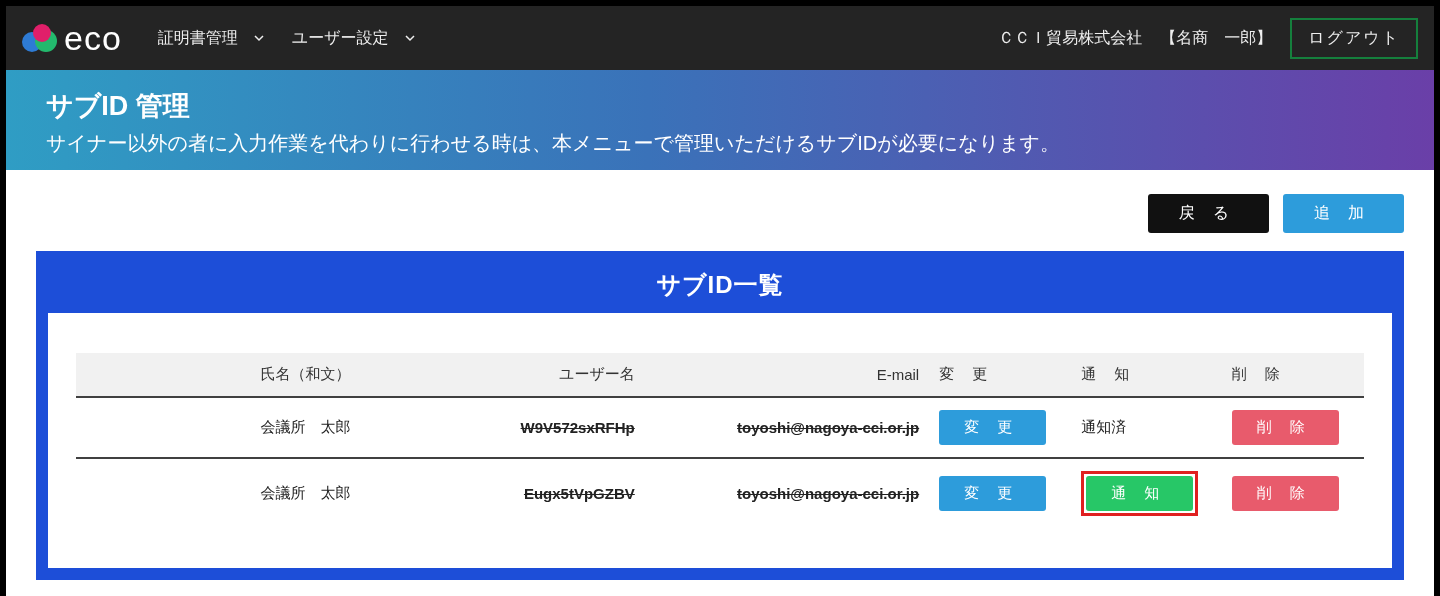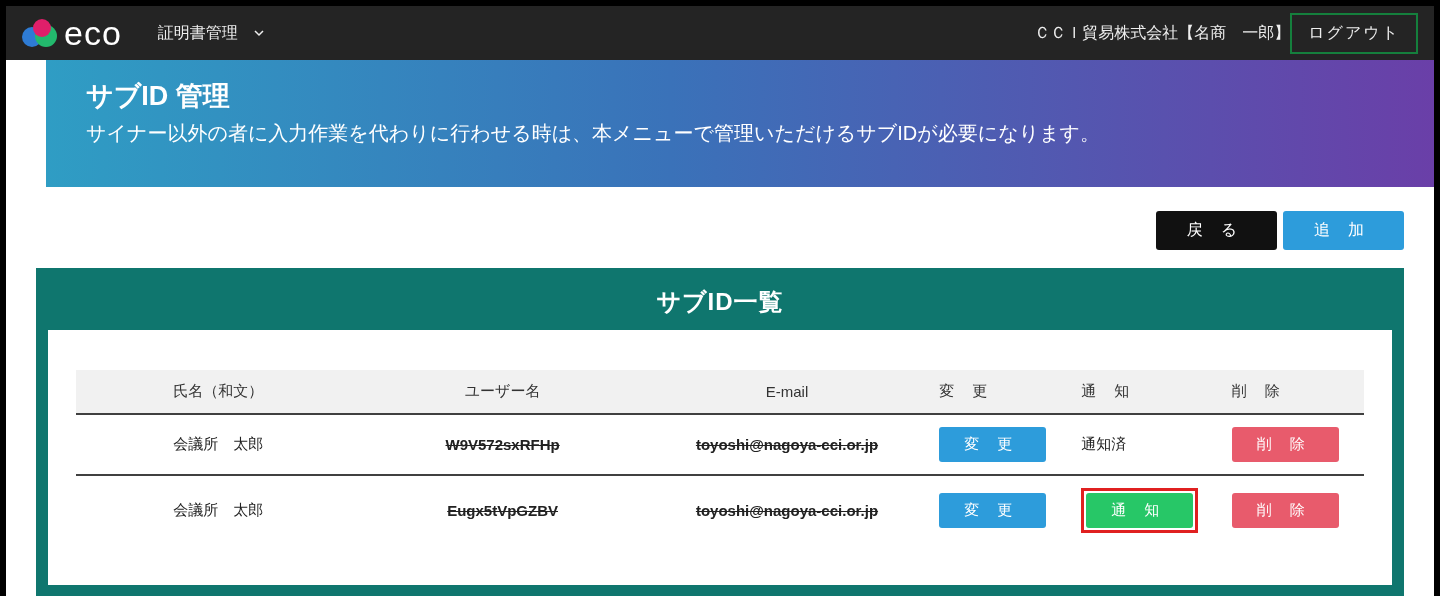--- a/index.html
+++ b/index.html
@@ -12,21 +12,21 @@
     position: absolute;
     inset: 0;
     border: 6px solid #000;
     background: #fff;
   }
 
   
   .topnav {
     display: flex;
     align-items: center;
-    height: 54px;
+    height: 64px;
     background: #242424;
     color: #eee;
     font-size: 16px;
     padding: 4px 10px;
   }
   .logo {
     display: flex;
     align-items: center;
     margin-left: 6px;
     margin-right: 22px;
@@ -61,59 +61,58 @@
   .chev {
     width: 10px; height: 10px;
     display: inline-block;
   }
   .chev svg { display:block; }
 
   .nav-spacer { flex: 1; }
   .nav-right {
     display: flex;
     align-items: center;
-    gap: 0;
+    gap: 18px;
     padding-right: 6px;
   }
   .company, .username { color: #eee; font-size: 16px; }
   .logout-btn {
     border: 2px solid #15803d;
     color: #eee;
     background: transparent;
     padding: 8px 16px;
     font-size: 16px;
     cursor: pointer;
     letter-spacing: 2px;
   }
 
   
   .page-header {
     background: linear-gradient(90deg, #2f9dc4 0%, #3a72b9 45%, #6a3fa8 100%);
     color: #fff;
-    padding: 18px 40px 40px 40px;
-    margin-left: 40px;
+    padding: 18px 40px 13px 40px;
   }
   .page-header .title {
     font-size: 27px;
     font-weight: bold;
     margin-bottom: 6px;
   }
   .page-header .subtitle {
     font-size: 20px;
   }
 
   
   .content {
     padding: 24px 30px 30px 30px;
     background: #fff;
   }
   .btn-row {
     display: flex;
     justify-content: flex-end;
-    gap: 6px;
+    gap: 14px;
     margin-bottom: 18px;
   }
   .btn {
     border: none;
     color: #fff;
     font-size: 16px;
     padding: 9px 22px;
     border-radius: 3px;
     cursor: pointer;
     letter-spacing: 18px;
@@ -126,21 +125,21 @@
   .btn-red   { background: #e85b6c; }
   .btn-sm {
     padding: 8px 16px;
     letter-spacing: 18px;
     text-indent: 9px;
     font-size: 15px;
   }
 
   
   .panel {
-    background: #0f766e;
+    background: #1d4ed8;
     padding: 12px;
   }
   .panel-title {
     text-align: center;
     color: #fff;
     font-size: 24px;
     font-weight: bold;
     padding: 6px 0 12px 0;
     letter-spacing: 1px;
   }
@@ -149,21 +148,21 @@
     padding: 40px 28px;
   }
 
   
   table.subid {
     width: 100%;
     border-collapse: collapse;
     font-size: 15px;
   }
   table.subid th, table.subid td {
-    text-align: center;
+    text-align: right;
     padding: 12px 10px;
     vertical-align: middle;
   }
   table.subid thead th {
     background: #f1f1f1;
     color: #333;
     font-weight: 500;
   }
   table.subid tbody td {
     border-top: 2px solid #404040;
@@ -192,20 +191,28 @@
     <div class="logo">
       <div class="cloud">
         <span class="c1"></span>
           <span class="c2"></span>
           <span class="c3"></span>
       </div>
       <span class="eco">eco</span>
     </div>
     <div class="navitem">
       <span>証明書管理</span>
+      <span class="chev">
+        <svg viewBox="0 0 10 10" width="10" height="10">
+            <path d="M1 3 L5 7 L9 3" fill="none" stroke="#eee" stroke-width="1.5"></path>
+          </svg>
+      </span>
+    </div>
+    <div class="navitem">
+      <span>ユーザー設定</span>
       <span class="chev">
         <svg viewBox="0 0 10 10" width="10" height="10">
             <path d="M1 3 L5 7 L9 3" fill="none" stroke="#eee" stroke-width="1.5"></path>
           </svg>
       </span>
     </div>
     <div class="nav-spacer"></div>
     <div class="nav-right">
       <span class="company">ＣＣＩ貿易株式会社</span>
       <span class="username">【名商　一郎】</span>

